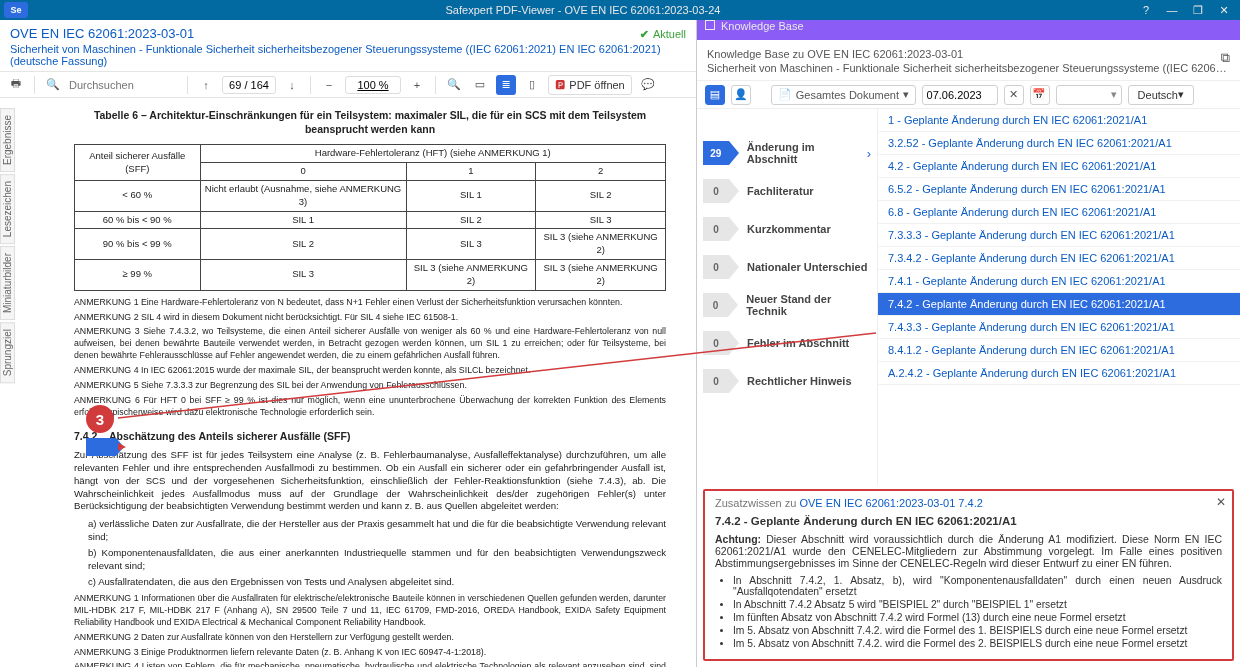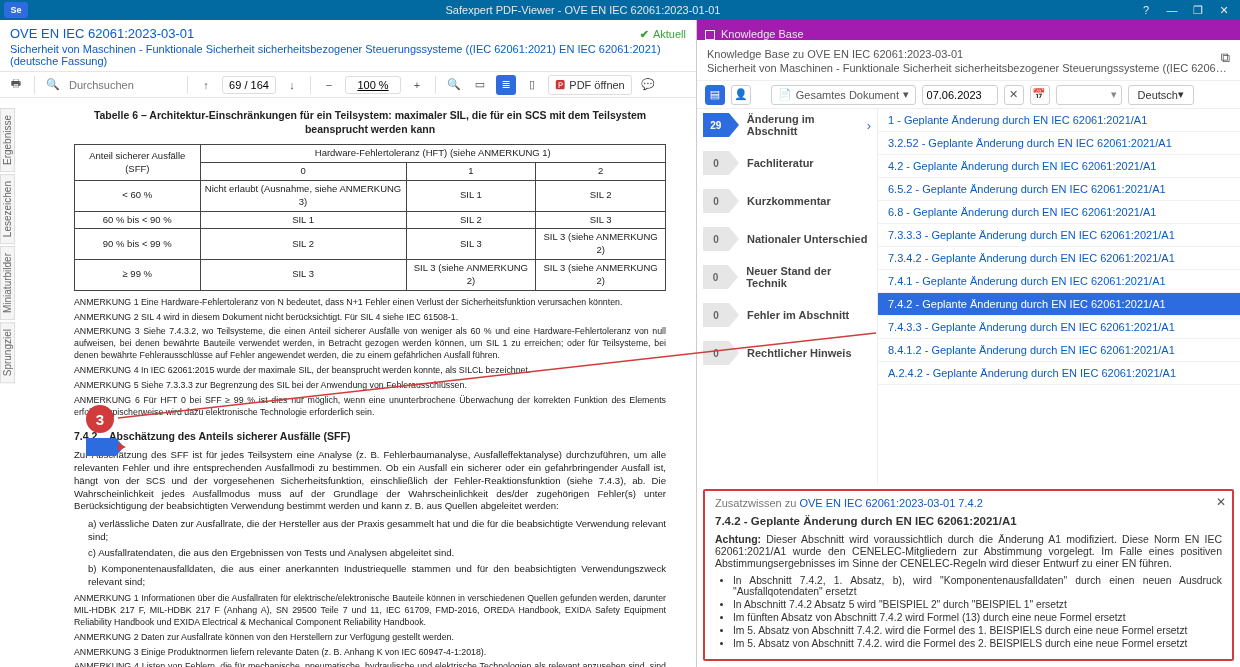--- a/index.html
+++ b/index.html
@@ -42,37 +42,37 @@
   .sect-title { font-weight:bold; margin:10px 0 6px 0; font-size:10.5px; }
   .para { text-align:justify; margin-bottom:5px; font-size:9.6px; }
   .lst { margin:4px 0 4px 14px; font-size:9.6px; }
   .lst div { text-align:justify; margin-bottom:3px; }
   
   .marker-3 { position:absolute; left:86px; top:385px; width:28px; height:28px; background:#d23b3b; border:2px solid #d23b3b; border-radius:50%; color:#fff; display:flex; align-items:center; justify-content:center; font-size:15px; font-weight:bold; z-index:20; }
   .marker-bookmark { position:absolute; left:86px; top:418px; width:30px; height:18px; background:#2d6cdf; z-index:18; }
   .marker-bookmark::after { content:""; position:absolute; right:-8px; top:0; border-top:9px solid transparent; border-bottom:9px solid transparent; border-left:8px solid #2d6cdf; }
   .triangle { position:absolute; left:118px; top:423px; width:0; height:0; border-top:4px solid transparent; border-bottom:4px solid transparent; border-left:8px solid #d23b3b; z-index:19;}
   
-  .kb-head { height:20px; background:#a21caf; color:#e8e8e8; display:flex; align-items:flex-end; padding:0 8px; font-size:11px; }
+  .kb-head { height:20px; background:#8b5cf6; color:#e8e8e8; display:flex; align-items:flex-start; padding:0 8px; font-size:11px; }
   .kb-head .sq { width:10px; height:10px; border:1px solid #e8e8e8; margin-right:6px; }
   .kb-titlebox { padding:8px 10px 6px 10px; position:relative; border-bottom:1px solid #eee;}
   .kb-t1 { color:#555; font-size:11px; margin-bottom:2px; }
   .kb-t2 { color:#555; font-size:11px; white-space:nowrap; overflow:hidden; text-overflow:ellipsis; }
   .kb-ext { position:absolute; right:10px; top:10px; color:#555; font-size:13px; }
   
   .kb-toolbar { height:28px; border-bottom:1px solid #eee; display:flex; align-items:center; padding:0 8px; gap:6px; }
   .kb-ico { width:20px; height:20px; border:1px solid #d0d0d0; border-radius:3px; display:flex; align-items:center; justify-content:center; color:#555; }
   .kb-ico.primary { background:#2d6cdf; color:#fff; border-color:#2d6cdf; }
   .kb-scope { display:flex; align-items:center; gap:4px; border:1px solid #d0d0d0; border-radius:3px; height:20px; padding:0 6px; font-size:11px; color:#555;}
   .kb-date  { border:1px solid #d0d0d0; border-radius:3px; height:20px; font-size:11px; padding:0 4px; width:76px; }
   .kb-emptydd { border:1px solid #d0d0d0; border-radius:3px; height:20px; width:66px; display:flex; align-items:center; justify-content:flex-end; padding-right:4px; color:#888;}
   .kb-lang  { border:1px solid #d0d0d0; border-radius:3px; height:20px; width:66px; display:flex; align-items:center; justify-content:center; font-size:11px; }
   
   .kb-body { display:flex; flex:1; overflow:hidden; }
-  .kb-cats { width:180px; padding:4px 6px 4px 6px; }
+  .kb-cats { width:180px; padding:4px 6px 4px 6px;margin-top:28px; }
   .cat { display:flex; align-items:center; margin-bottom:14px; position:relative; }
   .cat .badge { width:26px; height:24px; background:#e6e6e6; color:#666; display:flex; align-items:center; justify-content:center; font-size:10px; font-weight:bold; position:relative; margin-right:18px;}
   .cat .badge::after { content:""; position:absolute; right:-10px; top:0; border-top:12px solid transparent; border-bottom:12px solid transparent; border-left:10px solid #e6e6e6; }
   .cat.sel .badge { background:#2d6cdf; color:#fff; }
   .cat.sel .badge::after { border-left-color:#2d6cdf; }
   .cat .lbl { font-size:11px; color:#444; font-weight:bold; line-height:1.1; }
   .cat .chev { margin-left:auto; color:#2d6cdf; font-size:13px; }
   .kb-list { flex:1; overflow:hidden; border-left:1px solid #eee; }
   .kb-item { padding:5px 10px; font-size:11px; color:#0a5bc4; border-bottom:1px solid #f2f2f2; white-space:nowrap; overflow:hidden; text-overflow:ellipsis; }
   .kb-item.sel { background:#2d6cdf; color:#fff; }
@@ -86,21 +86,21 @@
   .kb-detail ul { margin-left:18px; font-size:10.3px; }
   .kb-detail ul li { margin-bottom:2px; text-align:justify; }
   
   .connector { position:absolute; z-index:30; pointer-events:none; }
 </style>
 </head>
 <body>
 
 <div class="titlebar">
   <div class="tb-left">Se</div>
-  <div class="tb-title">Safexpert PDF-Viewer - OVE EN IEC 62061:2023-01-01</div>
+  <div class="tb-title">Safexpert PDF-Viewer - OVE EN IEC 62061:2023-03-24</div>
   <div class="tb-right">
     <div class="tb-btn">?</div>
     <div class="tb-btn">—</div>
     <div class="tb-btn">❐</div>
     <div class="tb-btn">✕</div>
   </div>
 </div>
 
 <div class="workarea">
 
@@ -192,22 +192,22 @@
           <div class="note">ANMERKUNG 5   Siehe 7.3.3.3 zur Begrenzung des SIL bei der Anwendung von Fehlerausschlüssen.</div>
           <div class="note">ANMERKUNG 6   Für HFT 0 bei SFF ≥ 99 % ist dies nur möglich, wenn eine ununterbrochene Überwachung der korrekten Funktion des Elements erfolgt. Typischerweise wird dazu elektronische Technologie erforderlich sein.</div>
         </div>
 
       <div class="sect-title">
         <span>7.4.2</span>&nbsp;&nbsp;&nbsp;&nbsp;<span>Abschätzung des Anteils sicherer Ausfälle (SFF)</span>
       </div>
       <div class="para">Zur Abschätzung des SFF ist für jedes Teilsystem eine Analyse (z. B. Fehlerbaumanalyse, Ausfalleffektanalyse) durchzuführen, um alle relevanten Fehler und ihre entsprechenden Ausfallmodi zu bestimmen. Ob ein Ausfall ein sicherer oder ein gefahrbringender Ausfall ist, hängt von der SCS und der vorgesehenen Sicherheitsfunktion, einschließlich der Fehler-Reaktionsfunktion (siehe 7.4.3), ab. Die Wahrscheinlichkeit jedes Ausfallmodus muss auf der Grundlage der Wahrscheinlichkeit des/der zugehörigen Fehler(s) unter Berücksichtigung der beabsichtigten Verwendung bestimmt werden und kann z. B. aus Quellen abgeleitet werden:</div>
       <div class="lst">
         <div>a)   verlässliche Daten zur Ausfallrate, die der Hersteller aus der Praxis gesammelt hat und die für die beabsichtigte Verwendung relevant sind;</div>
+        <div>b)   Komponentenausfalldaten, die aus einer anerkannten Industriequelle stammen und für den beabsichtigten Verwendungszweck relevant sind;</div>
         <div>c)   Ausfallratendaten, die aus den Ergebnissen von Tests und Analysen abgeleitet sind.</div>
-        <div>b)   Komponentenausfalldaten, die aus einer anerkannten Industriequelle stammen und für den beabsichtigten Verwendungszweck relevant sind;</div>
       </div>
       <div class="note">ANMERKUNG 1  Informationen über die Ausfallraten für elektrische/elektronische Bauteile können in verschiedenen Quellen gefunden werden, darunter MIL-HDBK 217 F, MIL-HDBK 217 F (Anhang A), SN 29500 Teile 7 und 11, IEC 61709, FMD-2016, OREDA Handbook, EXIDA Safety Equipment Reliability Handbook und EXIDA Electrical &amp; Mechanical Component Reliability Handbook.</div>
       <div class="note">ANMERKUNG 2  Daten zur Ausfallrate können von den Herstellern zur Verfügung gestellt werden.</div>
       <div class="note">ANMERKUNG 3  Einige Produktnormen liefern relevante Daten (z. B. Anhang K von IEC 60947-4-1:2018).</div>
       <div class="note">ANMERKUNG 4  Listen von Fehlern, die für mechanische, pneumatische, hydraulische und elektrische Technologien als relevant anzusehen sind, sind in den Anhängen A, B, C und D der ISO 13849-2:2012 enthalten.</div>
     </div>
 
     <div class="marker-3">3</div>
     <div class="marker-bookmark"></div>
     <div class="triangle"></div>

